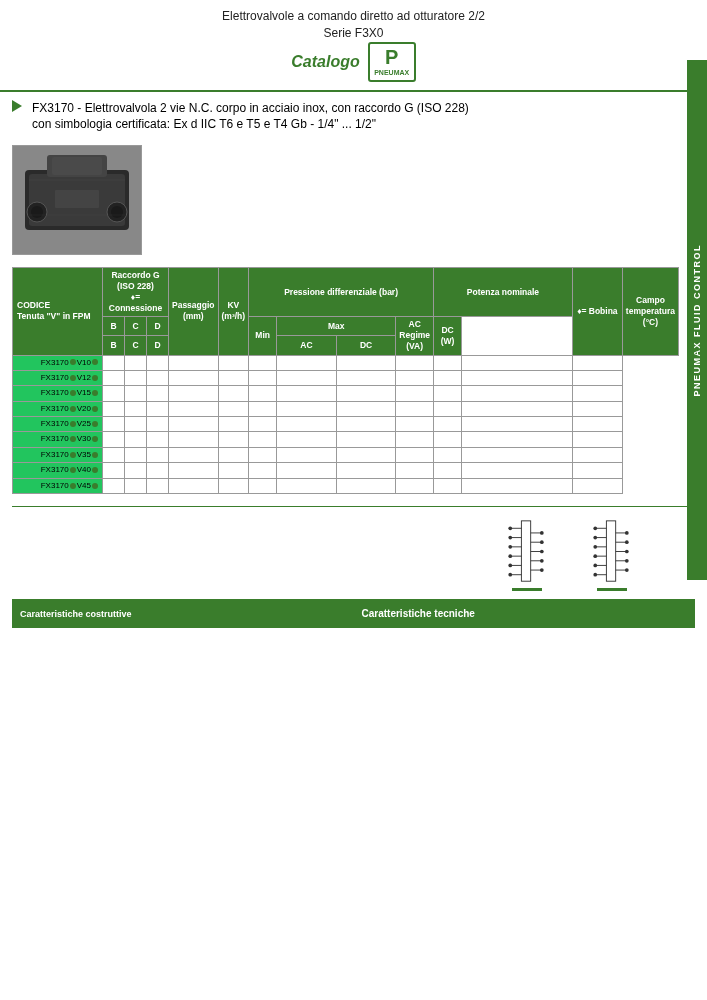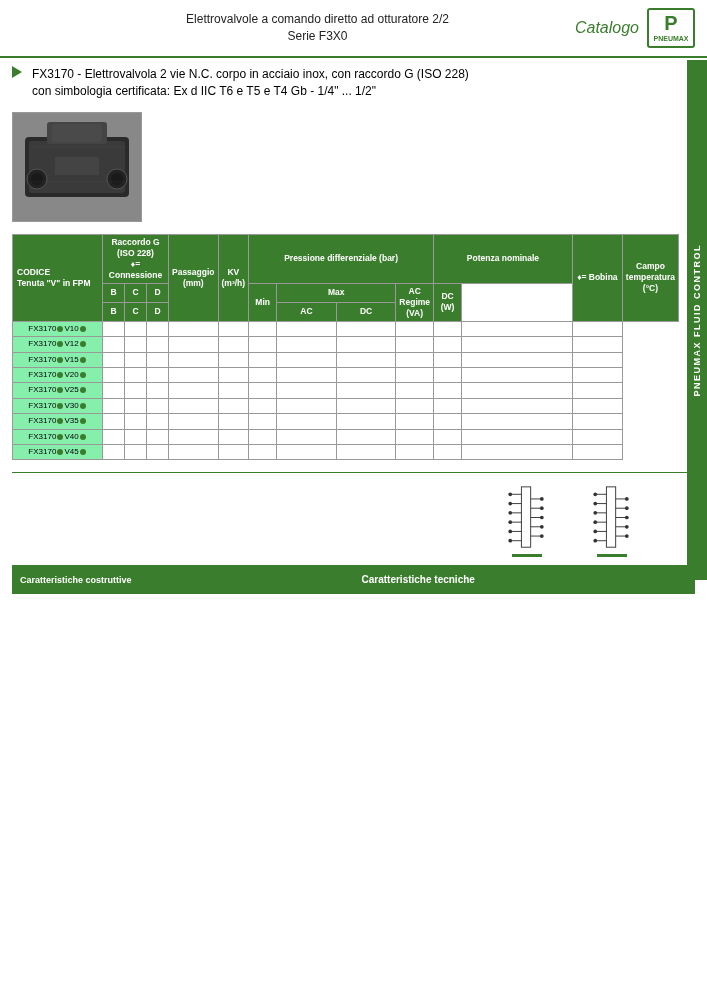--- a/index.html
+++ b/index.html
@@ -14,41 +14,42 @@
       overflow-x: hidden;
     }
 
     
     .header {
       display: flex;
       align-items: center;
       justify-content: space-between;
       border-bottom: 2px solid #3a7d2c;
       padding: 8px 12px 8px 12px;
+      flex-direction: column;
     }
     .header-title {
       text-align: center;
       flex: 1;
       font-size: 12px;
       font-weight: normal;
       color: #222;
       line-height: 1.4;
     }
     .header-title .serie {
       font-weight: bold;
     }
     .header-catalog {
       display: flex;
       align-items: center;
       gap: 8px;
     }
     .catalog-text {
       color: #3a7d2c;
       font-size: 16px;
-      font-weight: normal;
+      font-weight: bold;
       font-style: italic;
     }
     .logo-box {
       width: 48px;
       height: 40px;
       border: 2px solid #3a7d2c;
       display: flex;
       align-items: center;
       justify-content: center;
       border-radius: 3px;
@@ -154,23 +155,23 @@
       background: #3a7d2c;
       color: #fff;
       font-weight: bold;
     }
     .main-table .col-code {
       text-align: left;
       background: #3a7d2c;
       color: #fff;
     }
     .main-table td.code-cell {
-      text-align: center;
+      text-align: right;
       font-size: 8px;
-      background: #86efac;
+      background: #22c55e;
     }
     .main-table td {
       background: #fff;
     }
 
     
     .separator {
       height: 1px;
       background: #3a7d2c;
       margin: 8px 12px 8px 12px;

